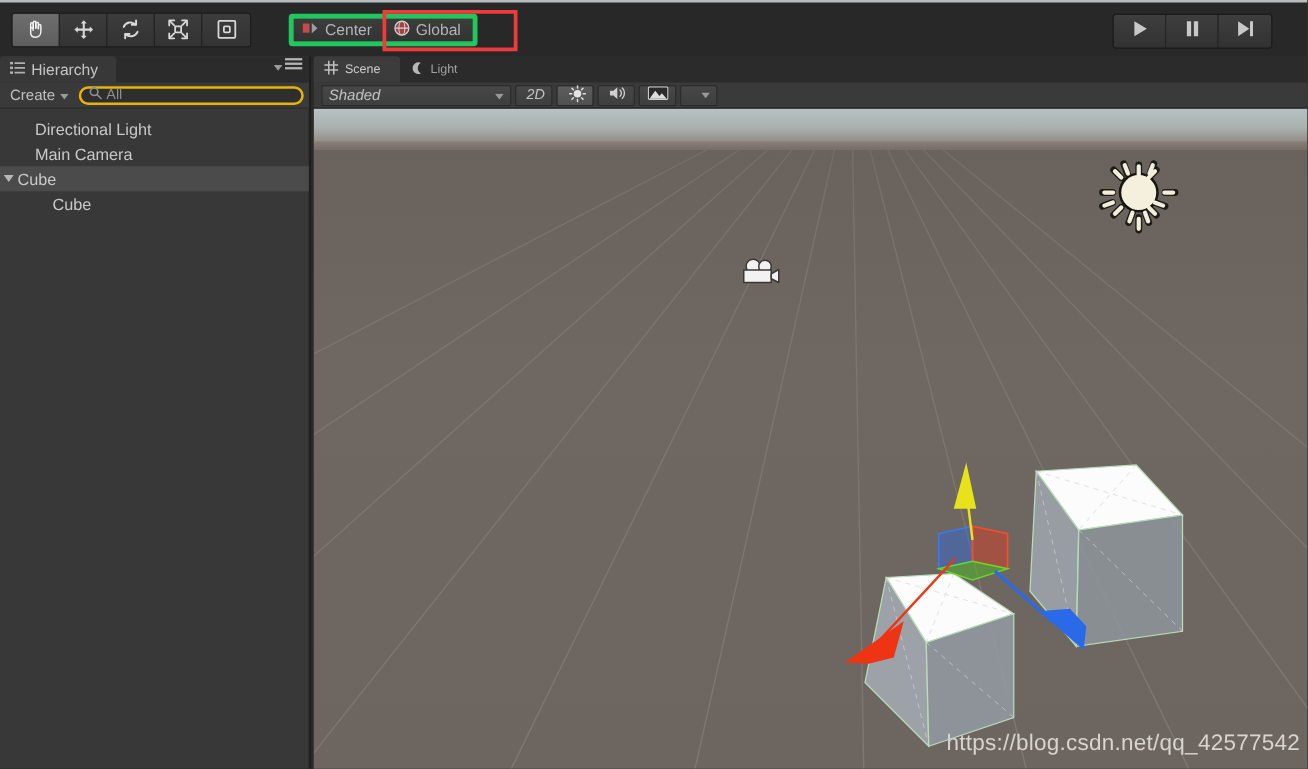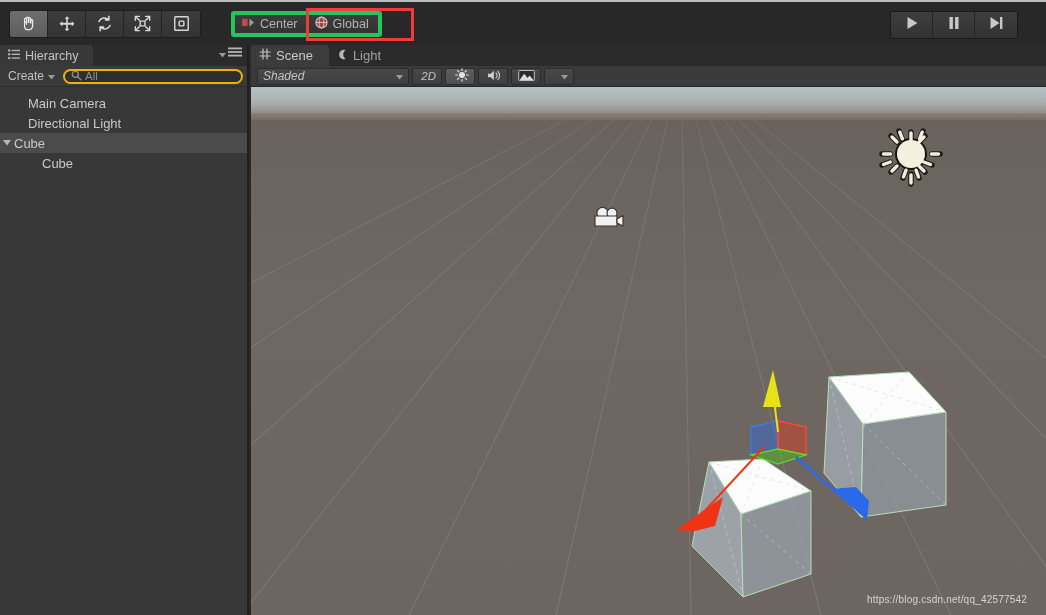--- a/index.html
+++ b/index.html
@@ -121,21 +121,21 @@
     position: absolute; left: 251px; top: 45px; width: 795px; height: 570px;
     background: #2b2b2b;
   }
   .scene-tabstrip {
     height: 21px; background: #2b2b2b;
     display: flex; align-items: flex-end;
   }
   .scene-tab {
     height: 21px; padding: 0 16px 0 8px;
     display: flex; align-items: center; gap: 5px;
-    font-size: 13px; color: #a0a0a0; cursor: pointer;
+    font-size: 10px; color: #a0a0a0; cursor: pointer;
     border-top-left-radius: 3px; border-top-right-radius: 3px;
   }
   .scene-tab.active { background: #3c3c3c; color: #cacaca; }
   .scene-toolbar {
     height: 21px; background: #3a3a3a;
     display: flex; align-items: center; gap: 0px;
     border-bottom: 1px solid #232323;
     font-style: italic;
   }
   .shaded-dd {
@@ -168,22 +168,22 @@
   .horizon-band {
     position: absolute; left:0; top: 26px; width: 100%; height: 8px;
     background: linear-gradient(#8a8079, #736a64);
   }
   .ground {
     position: absolute; left: 0; top: 33px; width: 100%; height: 495px;
     background: linear-gradient(#6a635d 0%, #6f6862 35%, #6d6660 100%);
   }
   .grid-svg { position: absolute; left: 0; top: 33px; }
   .watermark {
-    position: absolute; right: 19px; bottom: 10px;
-    font-size: 10px; color: #d8d4cf;
+    position: absolute; right: 6px; bottom: 10px;
+    font-size: 18px; color: #d8d4cf;
     letter-spacing: 0.2px;
   }
   .gizmo-sun { position: absolute; left: 617px; top: 37px; }
   .gizmo-cam { position: absolute; left: 340px; top: 118px; }
   .scene3d { position: absolute; left: 0; top: 0; }
 </style>
 </head>
 <body>
 
 <div id="app">
@@ -335,25 +335,25 @@
               <path d="M7.3 7.3l3.4 3.4" stroke-linecap="round"></path>
           </svg>
         </span>
         <span class="txt">All</span>
       </div>
     </div>
 
     <div class="hier-list">
         <div class="hier-row">
           <span class="twisty" style="margin-left: 14px;"></span>
-          <span class="label">Main Camera</span>
+          <span class="label">Directional Light</span>
         </div>
         <div class="hier-row">
           <span class="twisty" style="margin-left: 14px;"></span>
-          <span class="label">Directional Light</span>
+          <span class="label">Main Camera</span>
         </div>
         <div class="hier-row selected">
           <span class="twisty" style="margin-left: 0px;">
             <svg width="8" height="6" viewBox="0 0 8 6">
               <path d="M0 0h8L4 5.6z" fill="#b8b8b8"></path>
             </svg>
           </span>
           <span class="label">Cube</span>
         </div>
         <div class="hier-row">

